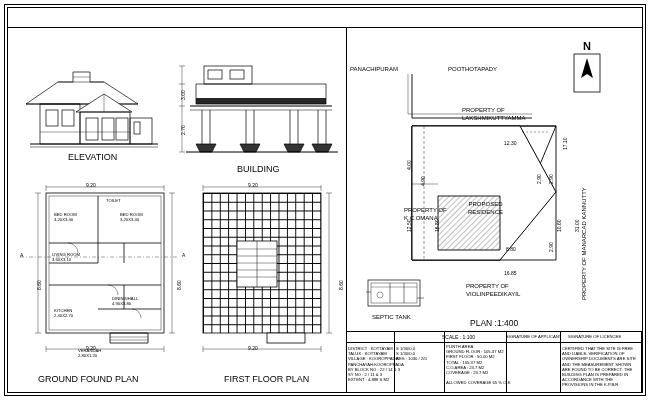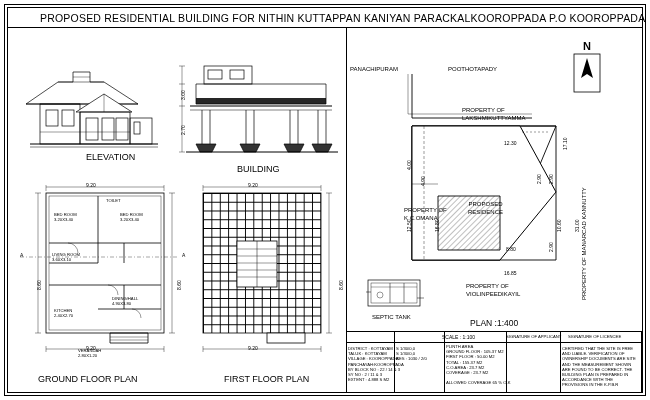--- a/index.html
+++ b/index.html
@@ -18,21 +18,20 @@
   svg{display:block;overflow:visible;}
 </style>
 </head>
 <body>
 
 <div id="sheet">
 
   <div class="brd" style="left:4px;top:4px;width:642px;height:392px;"></div>
   <div class="brd" style="left:7px;top:7px;width:636px;height:386px;border-width:0.6px;"></div>
 
-  <div class="txt title" style="left:40px;top:12px;">PROPOSED RESIDENTIAL BUILDING FOR NITHIN KUTTAPPAN  KANIYAN PARACKALKOOROPPADA P.O KOOROPPADA</div>
   <div class="ln" style="left:8px;top:27px;width:634px;height:1px;"></div>
 
   <svg style="position:absolute;left:18px;top:52px;" width="160" height="100">
     <g stroke="#000" fill="none" stroke-width="0.7">
 
       <path d="M8,52 L40,30 L55,30 L55,20 L72,20 L72,30 L86,30 L120,52 Z" fill="#fff"></path>
       <path d="M8,52 L120,52"></path>
 
       <rect x="22" y="52" width="40" height="40"></rect>
       <rect x="28" y="58" width="12" height="16"></rect>
@@ -51,21 +50,21 @@
       <path d="M12,95 L140,95" stroke-width="0.5"></path>
 
       <path d="M40,30 L86,30" stroke-width="0.5"></path>
       <path d="M55,25 L72,25" stroke-width="0.4"></path>
       <path d="M22,52 L62,52" stroke-width="0.4"></path>
       <path d="M22,80 L62,80" stroke-width="0.4"></path>
       <path d="M62,80 L112,80" stroke-width="0.4"></path>
       <path d="M86,42 L86,60" stroke-width="0.4"></path>
     </g>
   </svg>
-  <div class="txt cap" style="left:86px;top:152px;text-align:right;">ELEVATION</div>
+  <div class="txt cap" style="left:68px;top:152px;text-align:right;">ELEVATION</div>
 
   <svg style="position:absolute;left:186px;top:60px;" width="160" height="110">
     <g stroke="#000" fill="none" stroke-width="0.7">
 
       <rect x="18" y="6" width="48" height="18"></rect>
       <rect x="22" y="10" width="14" height="9"></rect>
       <rect x="44" y="10" width="14" height="9"></rect>
       <path d="M10,24 L140,24"></path>
       <path d="M10,24 L10,44 L140,44 L140,24"></path>
       <rect x="10" y="38" width="130" height="6" fill="#000" fill-opacity="0.85" stroke="none"></rect>
@@ -134,21 +133,21 @@
   <div class="txt lbl5" style="left:182px;top:252px;">A</div>
 
   <div class="txt lbl4" style="left:54px;top:212px;">BED ROOM<br>3.20X3.40</div>
   <div class="txt lbl4" style="left:106px;top:198px;">TOILET</div>
   <div class="txt lbl4" style="left:120px;top:212px;">BED ROOM<br>3.20X3.40</div>
   <div class="txt lbl4" style="left:52px;top:252px;">LIVING ROOM<br>3.60X3.10</div>
   <div class="txt lbl4" style="left:54px;top:308px;">KITCHEN<br>2.40X2.70</div>
   <div class="txt lbl4" style="left:112px;top:296px;">DINING/HALL<br>4.90X3.80</div>
   <div class="txt lbl4" style="left:78px;top:348px;">VERANDAH<br>2.80X1.20</div>
 
-  <div class="txt cap" style="left:38px;top:374px;">GROUND FLOOR PLAN</div>
+  <div class="txt cap" style="left:38px;top:374px;">GROUND FOUND PLAN</div>
 
   <div class="grid" style="left:203px;top:193px;width:118px;height:140px;background-size:8.4px 8.75px;"></div>
   <svg style="position:absolute;left:195px;top:185px;" width="150" height="170">
     <g stroke="#000" fill="none" stroke-width="0.8">
       <rect x="8" y="8" width="118" height="140"></rect>
 
       <rect x="42" y="56" width="40" height="46" fill="#fff"></rect>
       <path d="M42,64 L82,64 M42,71 L82,71 M42,78 L82,78 M42,85 L82,85 M42,92 L82,92" stroke-width="0.4"></path>
       <path d="M62,56 L62,102" stroke-width="0.5"></path>
 

